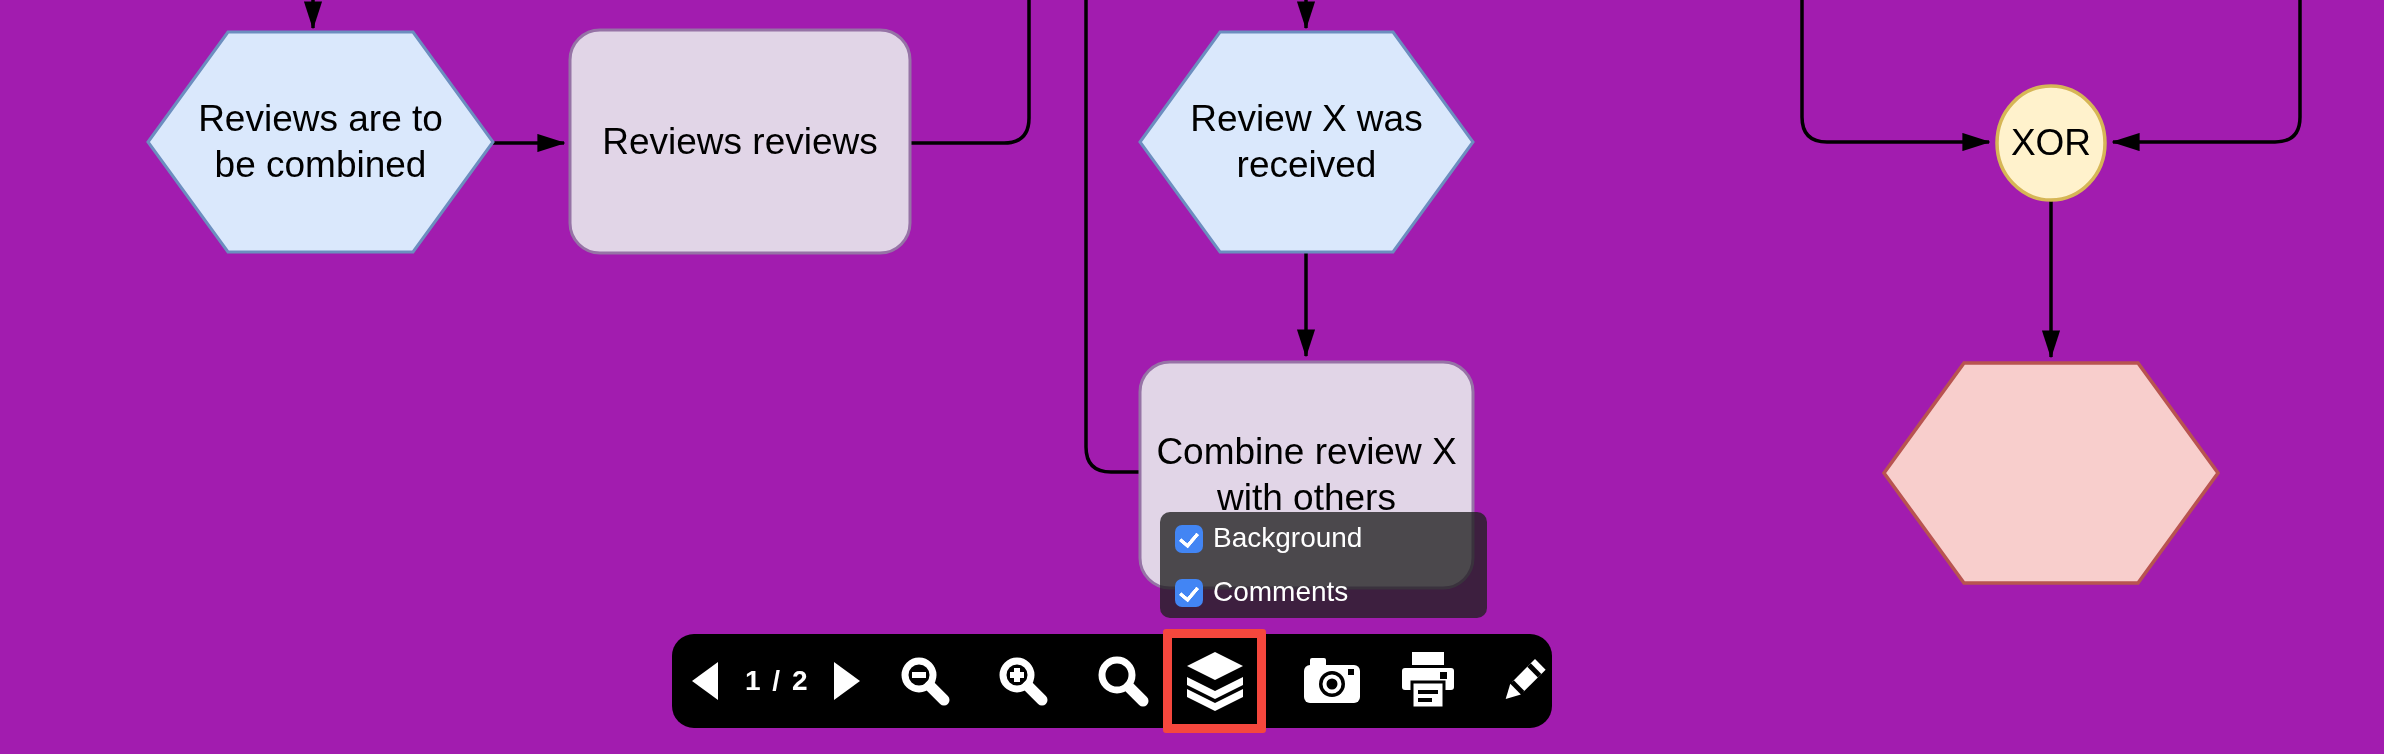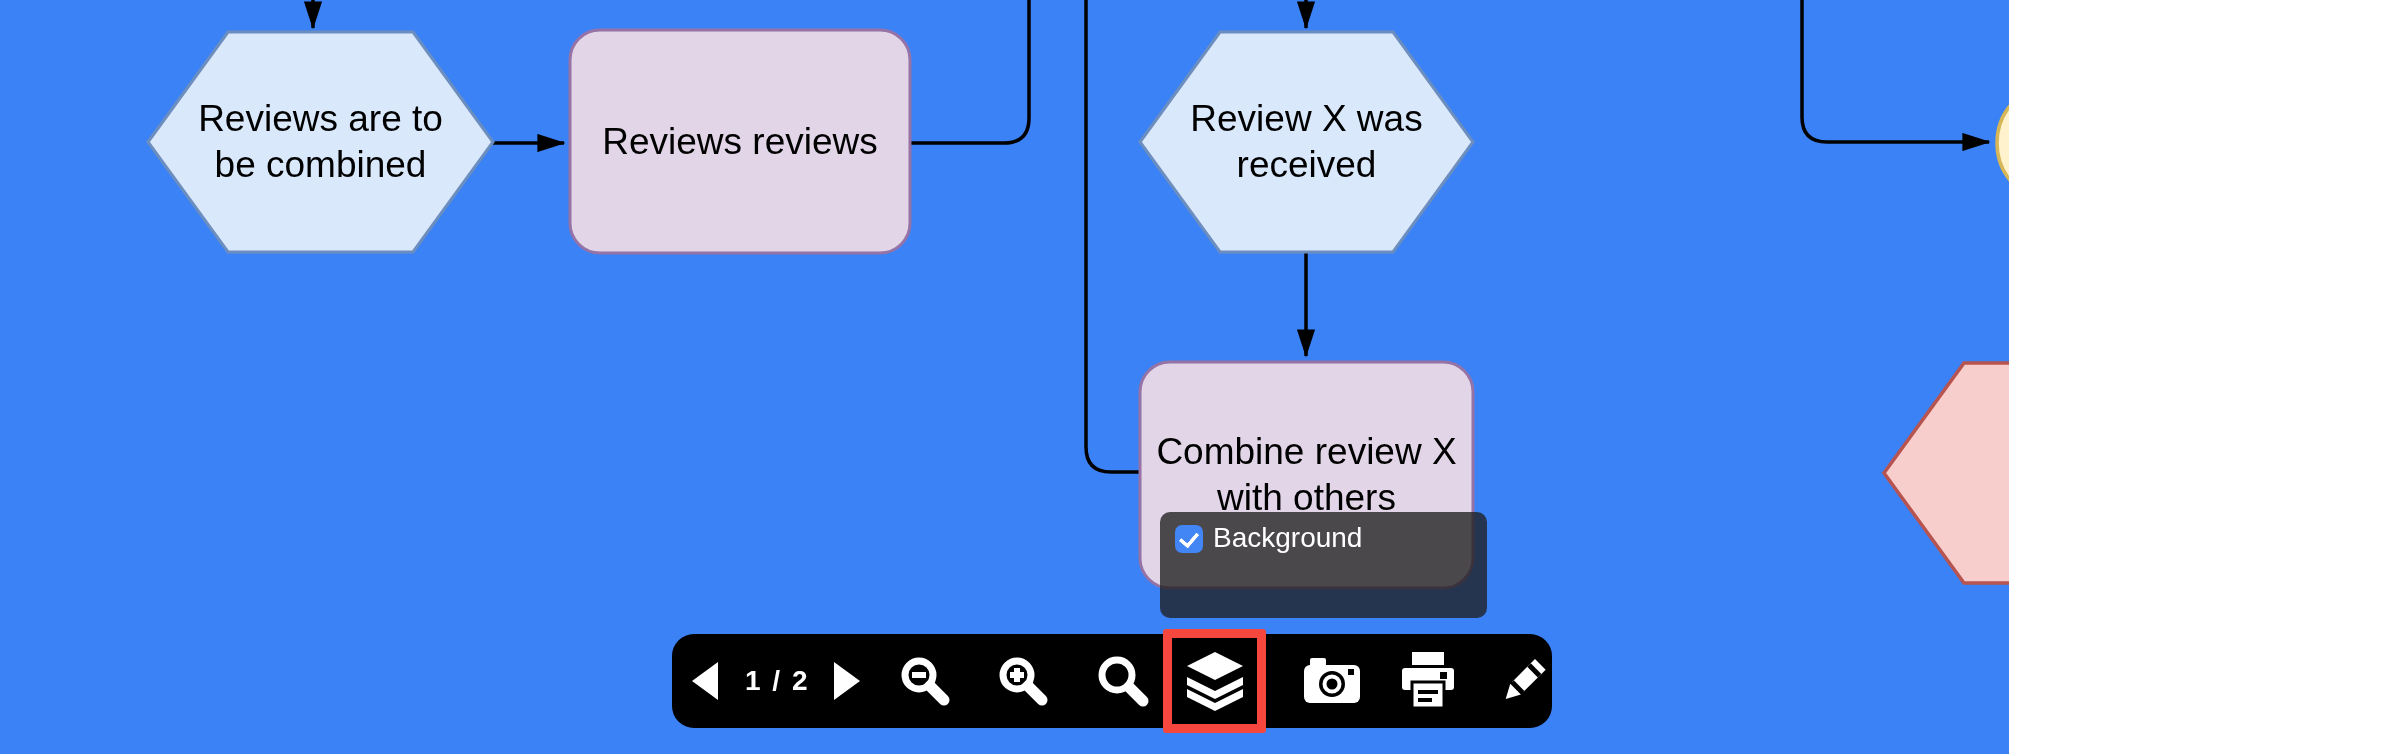--- a/index.html
+++ b/index.html
@@ -1,19 +1,18 @@
 <!DOCTYPE html>
 <html><head>
 <meta charset="utf-8">
 <style>
   html,body{margin:0;padding:0;background:#fff;}
   .screen{
-    position:relative;width:1993px;height:754px;overflow:hidden;background:#3b82f6;
+    position:relative;width:2384px;height:754px;overflow:hidden;background:#a21caf;
     font-family:"Liberation Sans",sans-serif;
-    padding-left:16px;
   }
   svg.diagram{position:absolute;left:0;top:0;width:2384px;height:754px;}
   .nlabel{
     position:absolute;display:flex;align-items:center;justify-content:center;
     text-align:center;white-space:pre-line;color:#000;font-size:37px;line-height:46px;
     pointer-events:none;
   }
   
   .layers-popup{
     position:absolute;left:1160px;top:512px;width:327px;height:106px;
@@ -93,20 +92,24 @@
 received</div>
   <div class="nlabel" style="left:1140px;top:362px;width:333px;height:226px;">Combine review X
 with others</div>
   <div class="nlabel" style="left:1995px;top:86px;width:112px;height:114px;">XOR</div>
 
   <div class="layers-popup">
     <label class="layer-row">
       <span class="cb"></span>
       <span class="cb-label">Background</span>
     </label>
+    <label class="layer-row">
+      <span class="cb"></span>
+      <span class="cb-label">Comments</span>
+    </label>
   </div>
 
   <div class="toolbar">
 
     <button class="tb-btn">
       <svg class="tb-icon" width="26" height="38" viewBox="0 0 26 38">
         <polygon points="26,0 26,38 0,19" fill="#fff"></polygon>
       </svg>
     </button>
 

